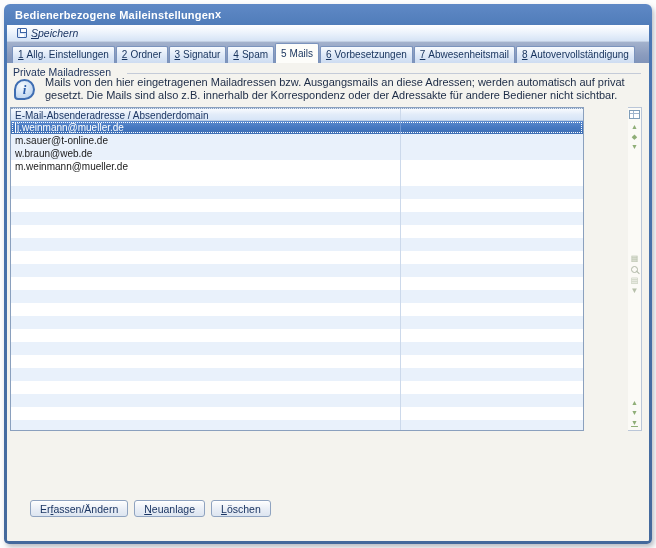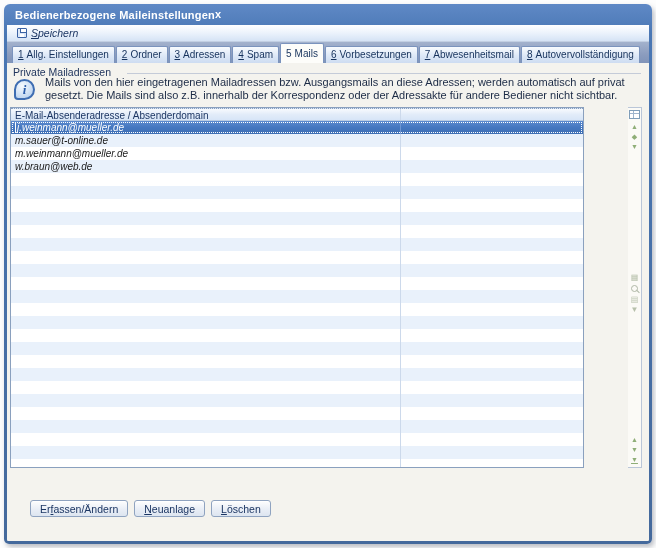--- a/index.html
+++ b/index.html
@@ -58,29 +58,29 @@
   .info-icon{
     position:absolute; left:7px; top:16px; width:21px; height:21px;
     border:2px solid #3e6db2; border-radius:50% 50% 50% 4px;
     background:radial-gradient(circle at 35% 30%, #f6fafe 0, #cfe0f4 55%, #aac8ea 100%);
     display:flex; align-items:center; justify-content:center;
     font-family:"Liberation Serif", serif; font-style:italic; font-weight:bold;
     color:#2a5caa; font-size:13px; line-height:1;
   }
   .info-text{ position:absolute; left:38px; top:13px; font-size:11px; color:#1b2a45; line-height:13px; }
 
-  .table-wrap{ position:absolute; left:3px; top:44px; width:632px; height:361px; display:flex;gap:44px; }
+  .table-wrap{ position:absolute; left:3px; top:44px; width:632px; height:324px; display:flex;gap:44px; }
   .grid{ width:617px; border:1px solid #8aa0be; background:#fff; display:flex; flex-direction:column; overflow:hidden; }
   .grid-header{
     height:13px; flex:none; display:flex;
     background:linear-gradient(180deg,#f7fafd 0,#e2ecf9 50%,#d7e5f7 100%);
     border-top:1px dotted #8aa0be; border-bottom:1px solid #b9cbe2;
     font-size:10px; color:#1c3663;
   }
-  .grid-body{ flex:1; overflow:hidden;font-style:italic; }
+  .grid-body{ flex:1; overflow:hidden; }
   .row{ height:13px; display:flex; font-size:10px; color:#1a1a1a; background:#fff; }
   .row.alt{ background:#e9f1fb; }
   .row.selected{
     background:linear-gradient(180deg,#5c8ace 0,#4577c0 50%,#3e6fb4 100%);
     color:#fff; outline:1px dotted #fff; outline-offset:-2px;
   }
   .c1{ width:390px; border-right:1px solid #ccd9eb; padding:1px 0 0 4px; overflow:hidden; white-space:nowrap; }
   .c2{ flex:1; }
   .row.selected .c1{ border-right-color:#6f96d2; }
   .caret{ display:inline-block; width:1px; height:9px; background:#fff; vertical-align:-1px; margin-right:1px; }
@@ -128,21 +128,21 @@
         <div class="tab">
           <span class="num">1</span>
           <span>Allg. Einstellungen</span>
         </div>
         <div class="tab">
           <span class="num">2</span>
           <span>Ordner</span>
         </div>
         <div class="tab">
           <span class="num">3</span>
-          <span>Adressen</span>
+          <span>Signatur</span>
         </div>
         <div class="tab">
           <span class="num">4</span>
           <span>Spam</span>
         </div>
         <div class="tab active">
           <span class="num">5</span>
           <span>Mails</span>
         </div>
         <div class="tab">
@@ -179,26 +179,26 @@
           </div>
           <div class="grid-body">
               <div class="row selected">
                 <div class="c1"><span class="caret"></span>j.weinmann@mueller.de</div>
                 <div class="c2"></div>
               </div>
               <div class="row alt">
                 <div class="c1">m.sauer@t-online.de</div>
                 <div class="c2"></div>
               </div>
+              <div class="row alt">
+                <div class="c1">w.braun@web.de</div>
+                <div class="c2"></div>
+              </div>
               <div class="row">
                 <div class="c1">m.weinmann@mueller.de</div>
-                <div class="c2"></div>
-              </div>
-              <div class="row alt">
-                <div class="c1">w.braun@web.de</div>
                 <div class="c2"></div>
               </div>
               <div class="row">
                 <div class="c1"></div>
                 <div class="c2"></div>
               </div>
               <div class="row alt">
                 <div class="c1"></div>
                 <div class="c2"></div>
               </div>

